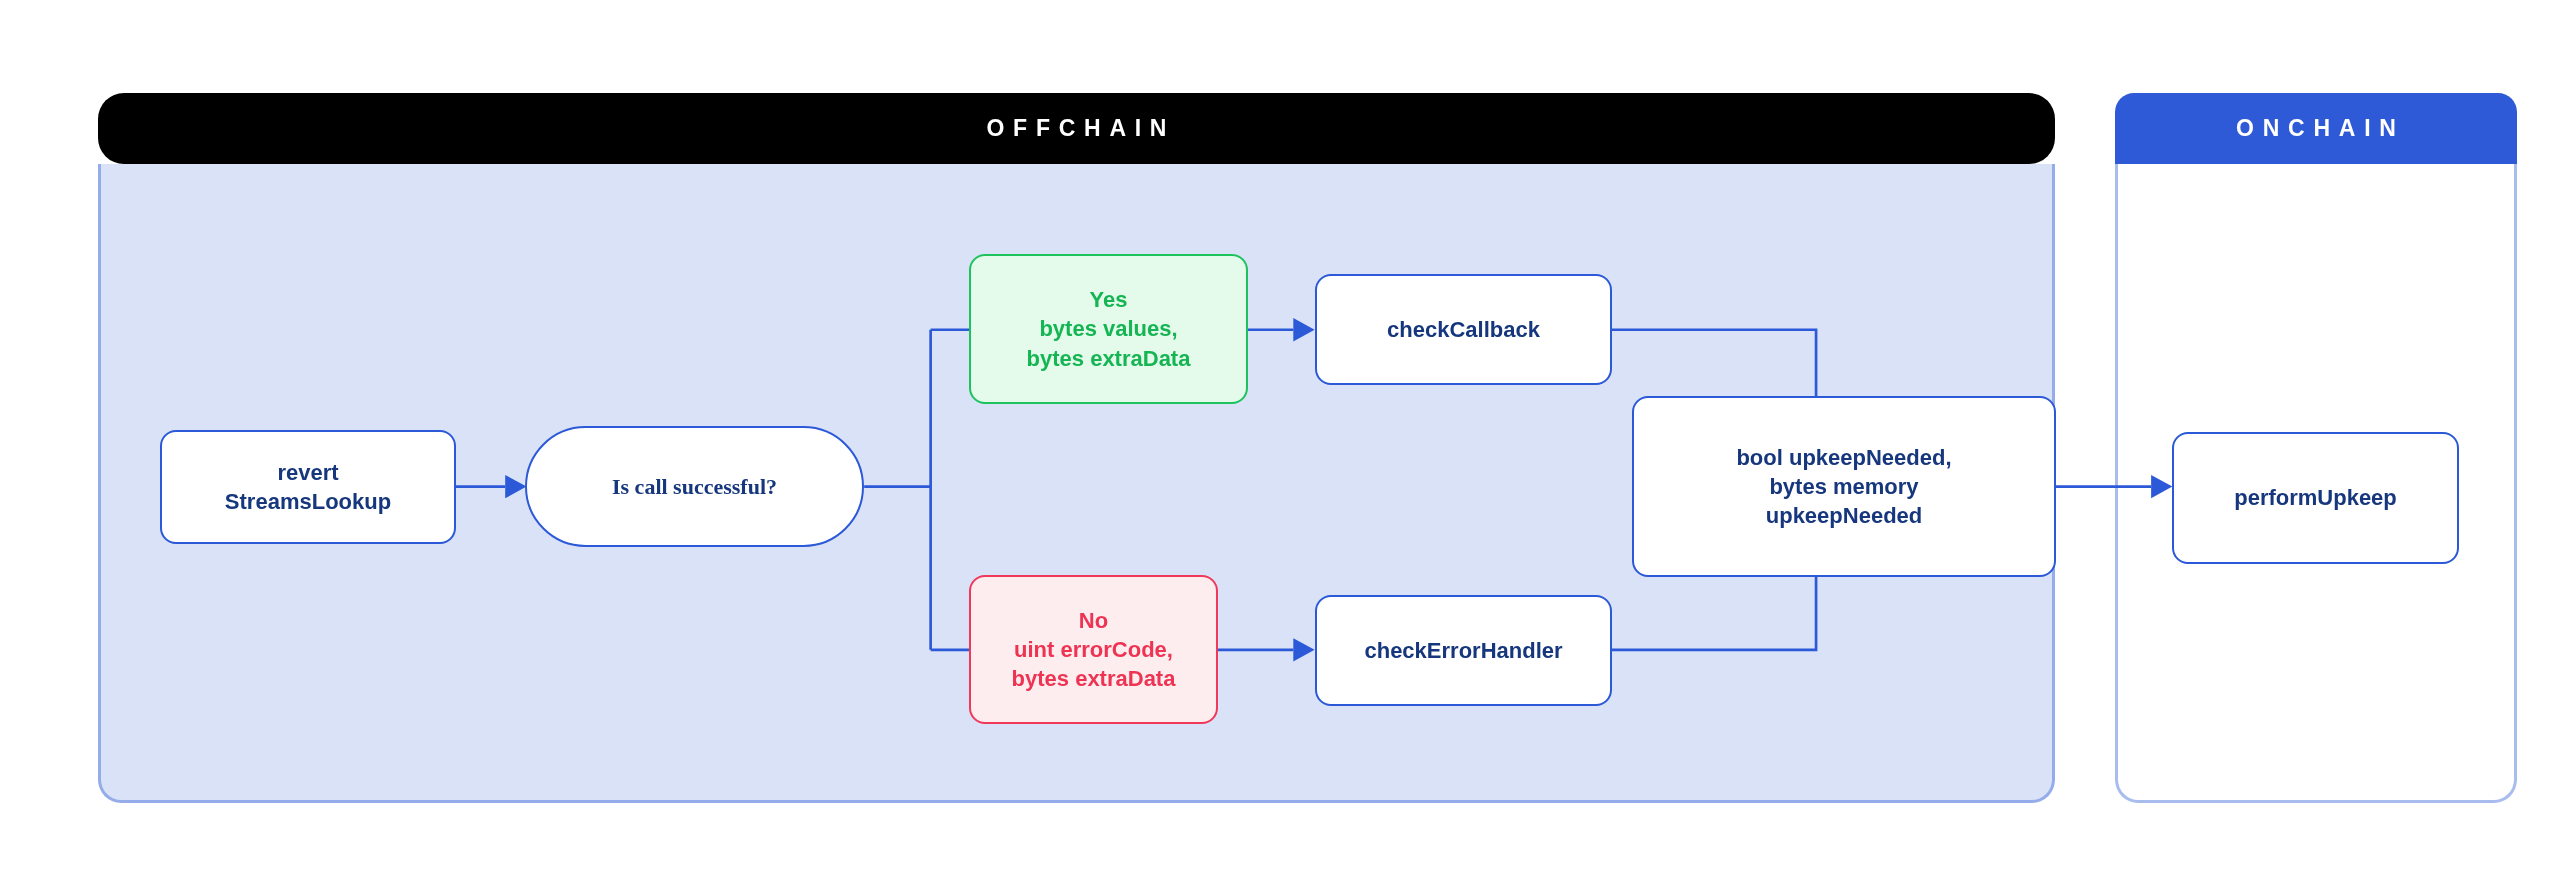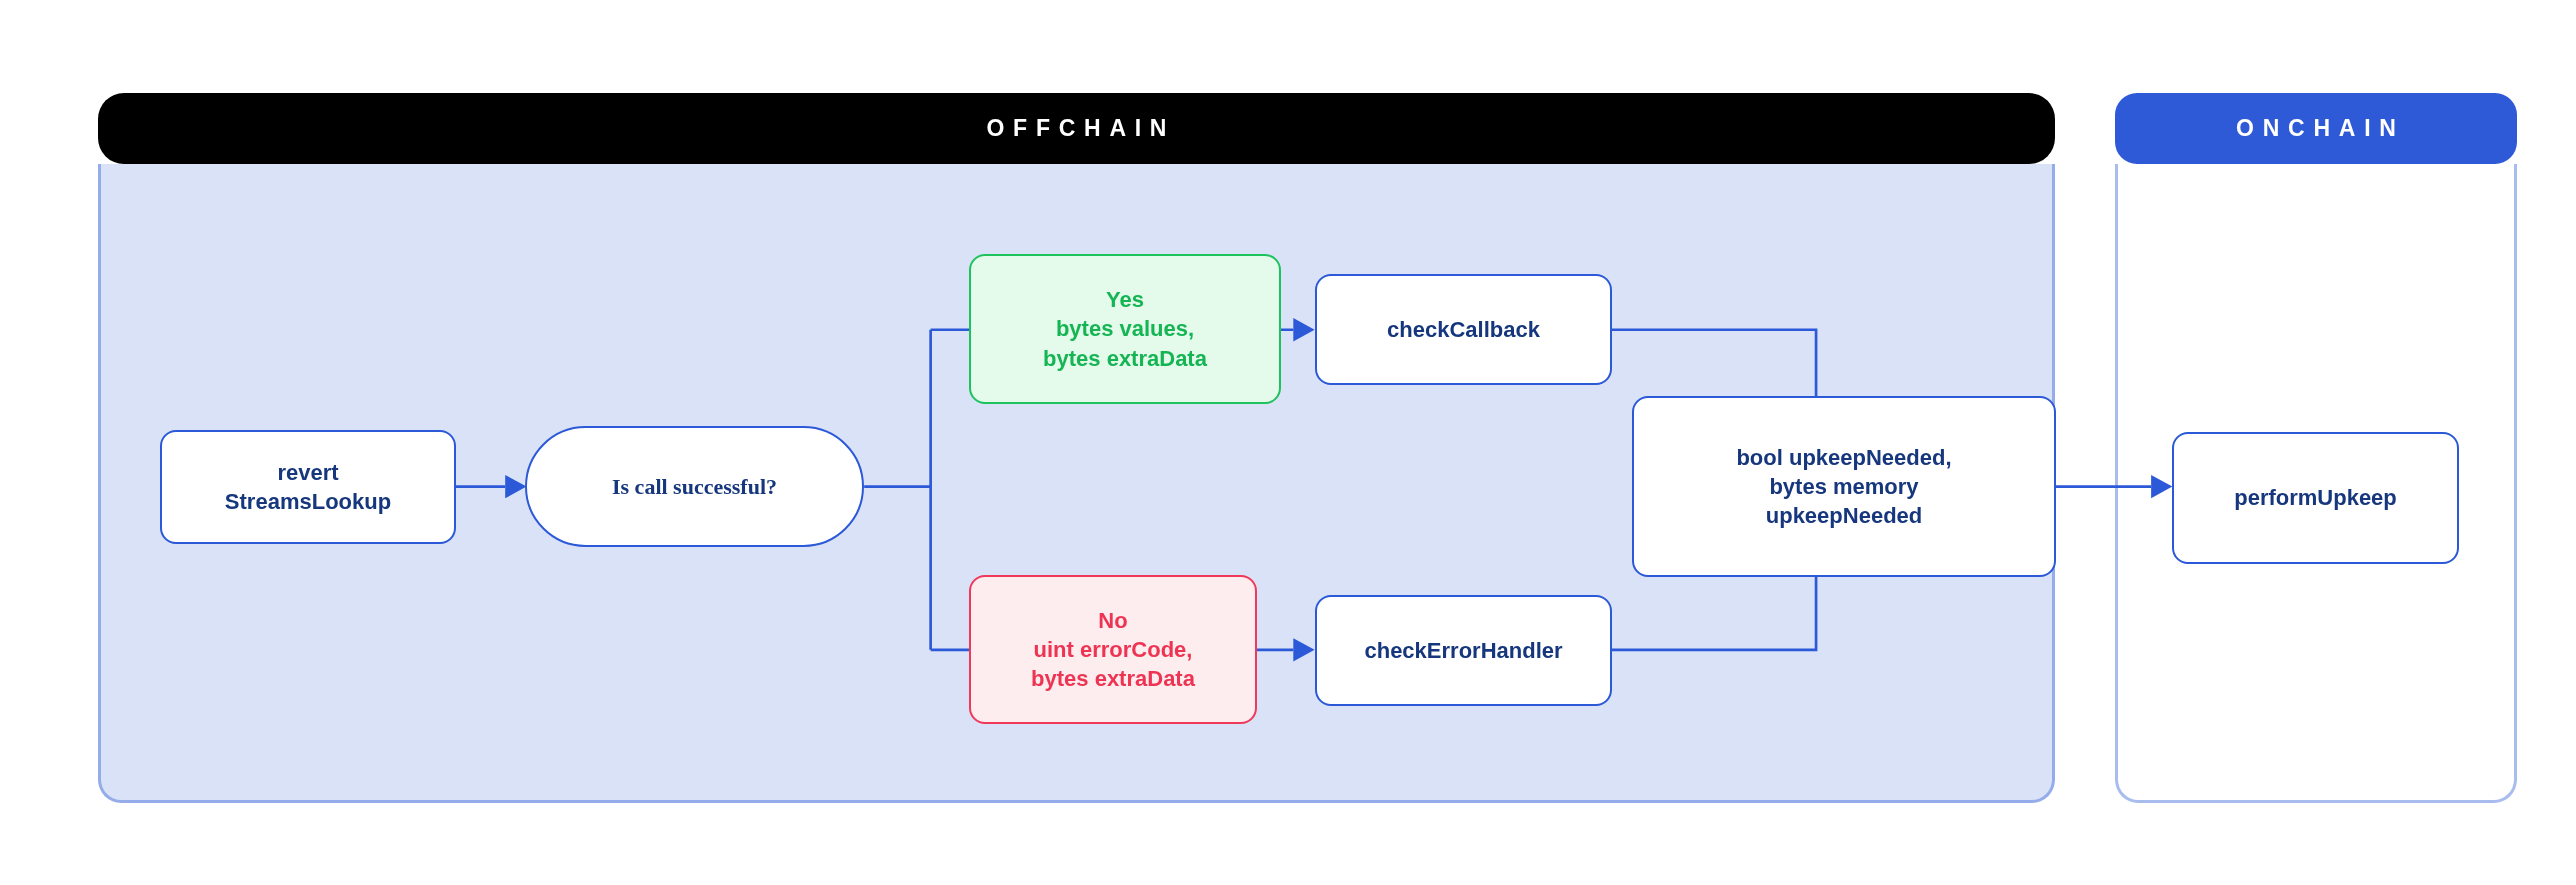--- a/index.html
+++ b/index.html
@@ -30,38 +30,38 @@
     letter-spacing:0.38em;text-indent:0.38em;
   }
   .region-body{
     flex:1 1 auto;box-sizing:border-box;
     border-style:solid;border-width:0 3.2px 3.2px 3.2px;border-radius:0 0 23.4px 23.4px;
   }
   #offchain{left:98px;top:93px;width:1957px;height:710px;}
   #offchain .region-header{background:var(--offchain-header-bg);border-radius:26px;}
   #offchain .region-body{background:var(--offchain-body-bg);border-color:var(--offchain-body-border);}
   #onchain{left:2115px;top:93px;width:402px;height:710px;}
-  #onchain .region-header{background:var(--onchain-header-bg);border-radius:22px;}
+  #onchain .region-header{background:var(--onchain-header-bg);}
   #onchain .region-body{background:#ffffff;border-color:var(--onchain-body-border);}
   
   .edges{position:absolute;left:0;top:0;width:2576px;height:886px;z-index:1;}
   .edges line,.edges polyline{stroke:var(--accent-blue);stroke-width:5;fill:none;}
   .edges polygon{fill:var(--accent-blue);}
   
   .node{
     position:absolute;box-sizing:border-box;z-index:2;
     background:#ffffff;border:2.7px solid var(--accent-blue);border-radius:16px;
     display:flex;flex-direction:column;align-items:center;justify-content:center;
     text-align:center;font-weight:bold;font-size:22px;line-height:1.32;
     color:var(--navy-text);
   }
   .n-revert{left:160px;top:430px;width:296px;height:114px;}
   .n-decision{left:525px;top:426px;width:339px;height:121px;border-radius:64px;font-family:Liberation Serif, serif;}
-  .n-yes{left:969px;top:254px;width:312px;height:150px;background:var(--yes-bg);border-color:var(--yes-border);color:var(--yes-text);}
-  .n-no{left:969px;top:575px;width:288px;height:149px;background:var(--no-bg);border-color:var(--no-border);color:var(--no-text);align-items:center;}
+  .n-yes{left:969px;top:254px;width:279px;height:150px;background:var(--yes-bg);border-color:var(--yes-border);color:var(--yes-text);}
+  .n-no{left:969px;top:575px;width:249px;height:149px;background:var(--no-bg);border-color:var(--no-border);color:var(--no-text);align-items:center;}
   .n-callback{left:1315px;top:274px;width:297px;height:111px;}
   .n-errorhandler{left:1315px;top:595px;width:297px;height:111px;}
   .n-upkeep{left:1632px;top:396px;width:424px;height:181px;}
   .n-perform{left:2172px;top:432px;width:287px;height:132px;}
 </style>
 </head>
 <body>
 
 <div class="stage">
 

